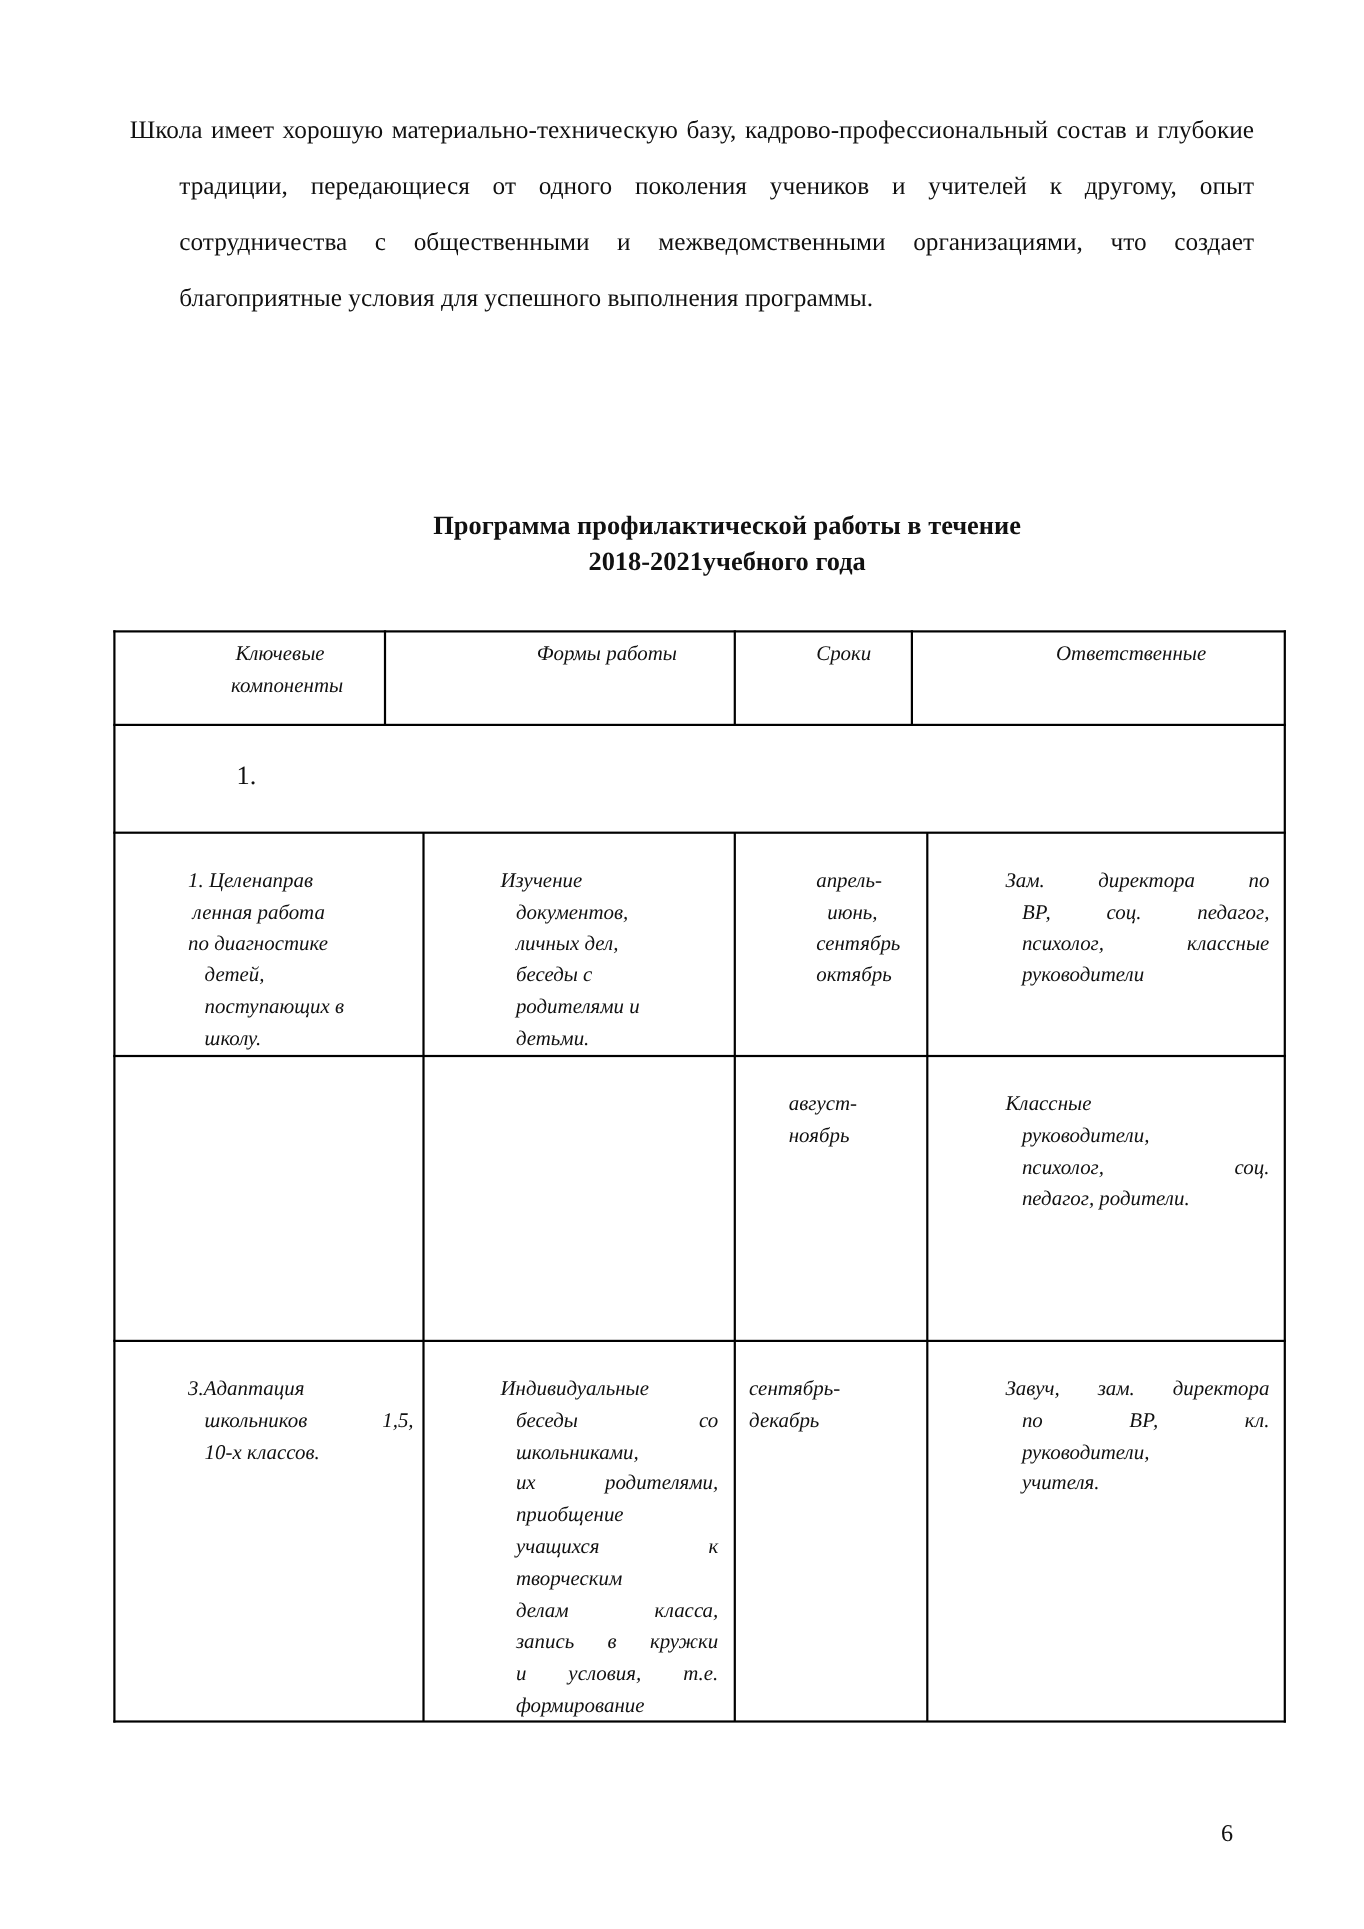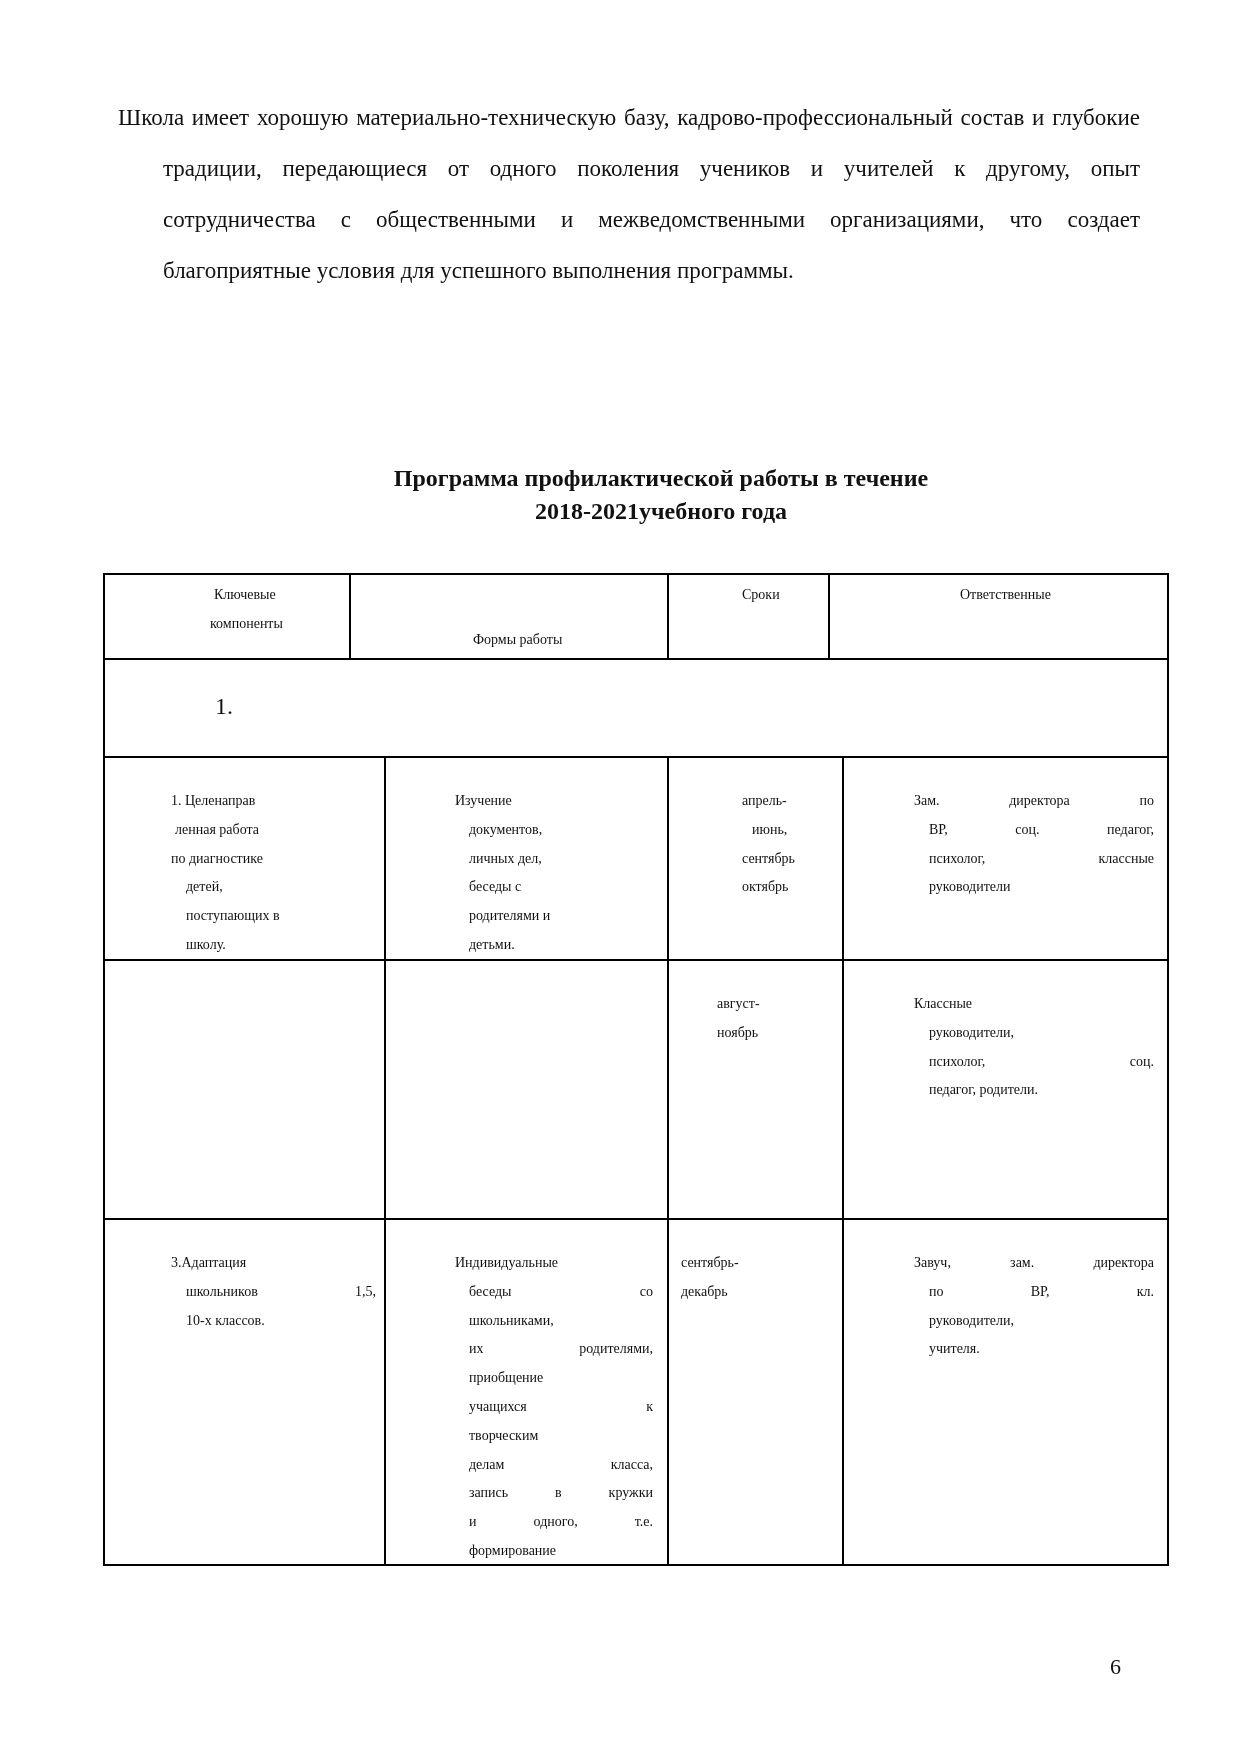--- a/index.html
+++ b/index.html
@@ -13,21 +13,21 @@
     font-size: 23px; line-height: 51px; text-align: justify;
     text-indent: 0; padding-left: 45px; box-sizing: border-box;
   }
   .intro p { margin: 0; text-indent: -45px; text-align: justify; }
   .title {
     position: absolute; left: 0; width: 1322px; top: 462px;
     text-align: center; font-weight: bold; font-size: 24px; line-height: 33px;
   }
   .tbl { position: absolute; left: 103px; top: 573px; width: 1066px; height: 993px; }
   .line { position: absolute; background: #000; }
-  .cell { position: absolute; font-size: 14px; line-height: 28.8px; box-sizing: border-box; }
+  .cell { position: absolute; font-size: 19px; line-height: 28.8px; box-sizing: border-box; font-style: italic; }
   .cell .ln { display: block; white-space: nowrap; }
   .just { text-align: justify; text-align-last: justify; }
   .pnum { position: absolute; left: 1110px; top: 1654px; font-size: 22px; }
   .sec { position: absolute; font-size: 24px; }
 </style>
 </head>
 <body>
 
 <div class="intro">
   <p>Школа имеет хорошую материально-техническую базу, кадрово-профессиональный состав и глубокие традиции, передающиеся от одного поколения учеников и учителей к другому, опыт сотрудничества с общественными и межведомственными организациями, что создает благоприятные условия для успешного выполнения программы.</p>
@@ -55,21 +55,21 @@
   <div class="line" style="left:725px;top:0;width:2px;height:86px;"></div>
 
   <div class="line" style="left:281px;top:184px;width:2px;height:808px;"></div>
   <div class="line" style="left:564px;top:184px;width:2px;height:808px;"></div>
   <div class="line" style="left:739px;top:184px;width:2px;height:808px;"></div>
 
   <div class="cell" style="left:107px;top:8px;width:140px;">
     <span class="ln" style="padding-left:4px;">Ключевые</span>
     <span class="ln">компоненты</span>
   </div>
-  <div class="cell" style="left:370px;top:8px;margin-top:45px;">Формы работы</div>
+  <div class="cell" style="left:385px;top:8px;">Формы работы</div>
   <div class="cell" style="left:639px;top:8px;">Сроки</div>
   <div class="cell" style="left:857px;top:8px;">Ответственные</div>
 
   <div class="sec" style="left:112px;top:120px;">1.</div>
 
   <div class="cell" style="left:68px;top:214px;width:214px;overflow:hidden;">
     <span class="ln">1.         Целенапрaв</span>
     <span class="ln" style="padding-left:4px;">ленная работа</span>
     <span class="ln">по диагностике</span>
     <span class="ln" style="padding-left:15px;">детей,</span>
@@ -116,21 +116,21 @@
   <div class="cell" style="left:352px;top:676px;width:198px;">
     <span class="ln">Индивидуальные</span>
     <span class="ln just" style="padding-left:14px;">беседы            со</span>
     <span class="ln" style="padding-left:14px;">школьниками,</span>
     <span class="ln just" style="padding-left:14px;">их родителями,</span>
     <span class="ln" style="padding-left:14px;">приобщение</span>
     <span class="ln just" style="padding-left:14px;">учащихся          к</span>
     <span class="ln" style="padding-left:14px;">творческим</span>
     <span class="ln just" style="padding-left:14px;">делам     класса,</span>
     <span class="ln just" style="padding-left:14px;">запись в кружки</span>
-    <span class="ln just" style="padding-left:14px;">и одного, т.е.</span>
+    <span class="ln just" style="padding-left:14px;">и условия, т.е.</span>
     <span class="ln" style="padding-left:14px;">формирование</span>
   </div>
   <div class="cell" style="left:578px;top:676px;width:150px;">
     <span class="ln">сентябрь-</span>
     <span class="ln">декабрь</span>
   </div>
   <div class="cell" style="left:811px;top:676px;width:240px;">
     <span class="ln just">Завуч, зам. директора</span>
     <span class="ln just" style="padding-left:15px;">по       ВР,       кл.</span>
     <span class="ln" style="padding-left:15px;">руководители,</span>

